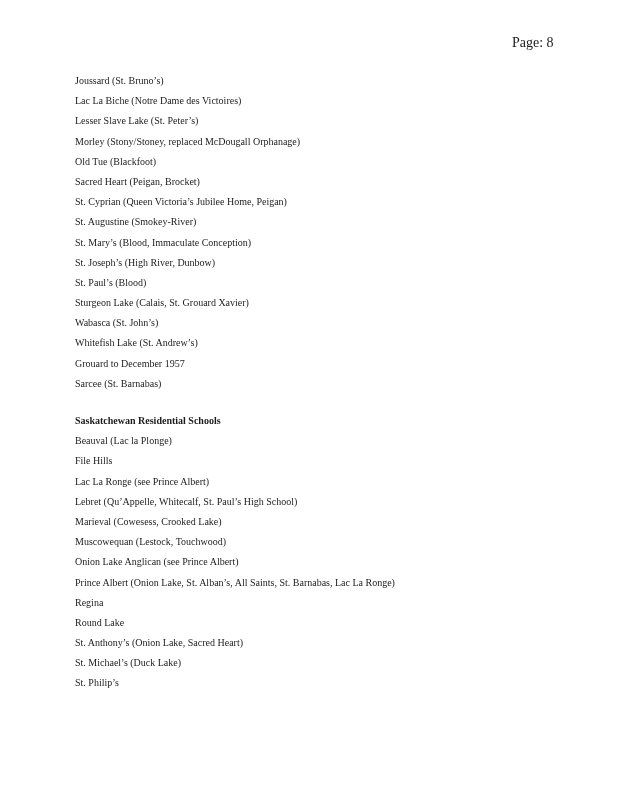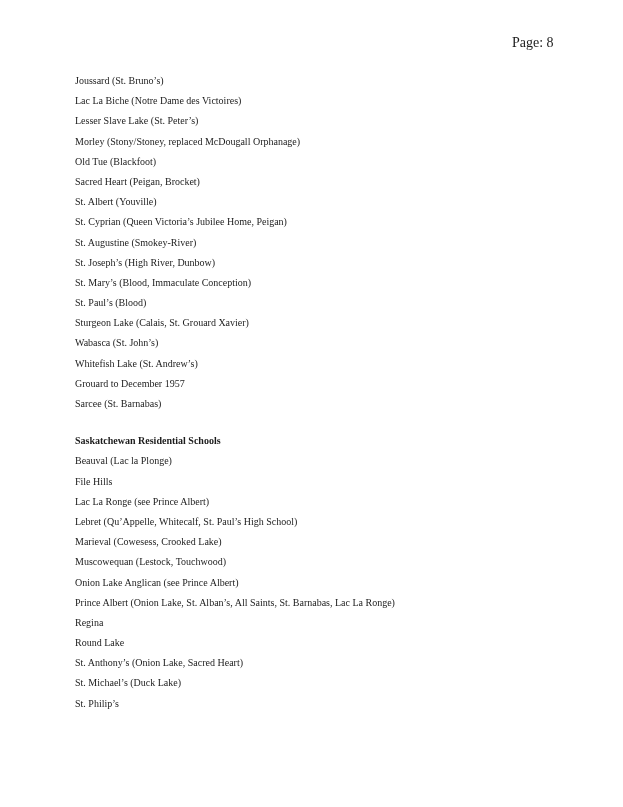--- a/index.html
+++ b/index.html
@@ -61,25 +61,24 @@
   <div class="page-header">Page: 8</div>
 
   <div class="content">
 
     <div class="line">Joussard (St. Bruno’s)</div>
     <div class="line">Lac La Biche (Notre Dame des Victoires)</div>
     <div class="line">Lesser Slave Lake (St. Peter’s)</div>
     <div class="line">Morley (Stony/Stoney, replaced McDougall Orphanage)</div>
     <div class="line">Old Tue (Blackfoot)</div>
     <div class="line">Sacred Heart (Peigan, Brocket)</div>
-    <div class="line">St. Albert (Youville)</div>
     <div class="line">St. Cyprian (Queen Victoria’s Jubilee Home, Peigan)</div>
     <div class="line">St. Augustine (Smokey-River)</div>
+    <div class="line">St. Mary’s (Blood, Immaculate Conception)</div>
     <div class="line">St. Joseph’s (High River, Dunbow)</div>
-    <div class="line">St. Mary’s (Blood, Immaculate Conception)</div>
     <div class="line">St. Paul’s (Blood)</div>
     <div class="line">Sturgeon Lake (Calais, St. Grouard Xavier)</div>
     <div class="line">Wabasca (St. John’s)</div>
     <div class="line">Whitefish Lake (St. Andrew’s)</div>
     <div class="line">Grouard to December 1957</div>
     <div class="line">Sarcee (St. Barnabas)</div>
 
     <div class="section-heading">Saskatchewan Residential Schools</div>
 
     <div class="line">Beauval (Lac la Plonge)</div>

